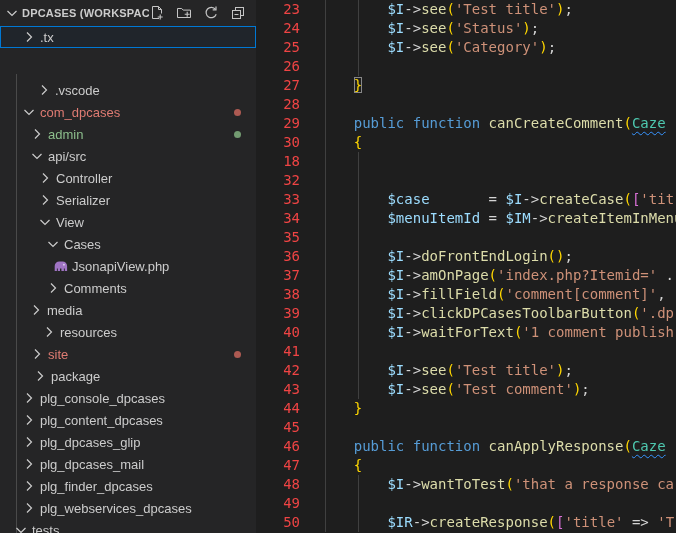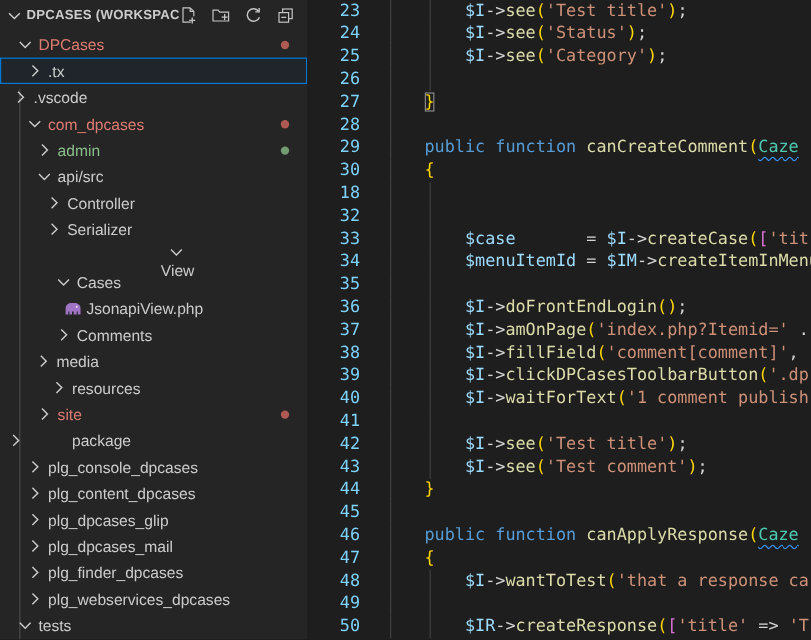--- a/index.html
+++ b/index.html
@@ -52,21 +52,21 @@
   }
   
   #editor{
     position:absolute;left:256px;top:0;width:420px;height:533px;
     background:#1E1E1E;overflow:hidden;
     font-family:"DejaVu Sans Mono","Liberation Mono",monospace;
     font-size:14px;line-height:19px;
   }
   .ln{
     position:absolute;left:0;width:44px;text-align:right;
-    color:#7dd3fc;height:19px;
+    color:#ef4444;height:19px;
   }
   .cl{
     position:absolute;left:64px;height:19px;white-space:pre;
   }
   .guide{position:absolute;width:1px;height:19px;background:#404040;}
   .tk-v{color:#9CDCFE;}
   .tk-f{color:#DCDCAA;}
   .tk-s{color:#CE9178;}
   .tk-k{color:#569CD6;}
   .tk-o{color:#D4D4D4;}
@@ -116,38 +116,29 @@
           <svg viewBox="0 0 16 16" width="16" height="16" fill="none" stroke="#C5C5C5">
             <rect x="5.5" y="2.5" width="8" height="8"></rect>
             <rect x="2.5" y="5.5" width="8" height="8" fill="#252526"></rect>
             <path d="M4.5 9.5h4"></path>
           </svg>
         </button>
       </span>
   </div>
   <div id="tree">
     <div id="tree-guide"></div>
-  <div class="row" style="padding-left: 13px;">
-        <span class="twist">
-          <svg viewBox="0 0 16 16" width="16" height="16">
-            <path d="M3.5 6 8 10.5 12.5 6" fill="none" stroke="#CCCCCC" stroke-width="1.2"></path>
-          </svg>
-        </span>
-        <span class="lbl red">DPCases</span>
-        <span class="dot red"></span>
-      </div>
       <div class="row selected" style="padding-left: 21px;">
         <span class="twist">
           <svg viewBox="0 0 16 16" width="16" height="16">
             <path d="M6 3.5 10.5 8 6 12.5" fill="none" stroke="#CCCCCC" stroke-width="1.2"></path>
           </svg>
         </span>
         <span class="lbl">.tx</span>
       </div>
-      <div class="row" style="padding-left: 9px;">
+      <div class="row" style="padding-left: 36px; margin-top: 31px;">
         <span class="twist">
           <svg viewBox="0 0 16 16" width="16" height="16">
             <path d="M6 3.5 10.5 8 6 12.5" fill="none" stroke="#CCCCCC" stroke-width="1.2"></path>
           </svg>
         </span>
         <span class="lbl">.vscode</span>
       </div>
       <div class="row" style="padding-left: 21px;">
         <span class="twist">
           <svg viewBox="0 0 16 16" width="16" height="16">
@@ -183,21 +174,21 @@
         <span class="lbl">Controller</span>
       </div>
       <div class="row" style="padding-left: 37px;">
         <span class="twist">
           <svg viewBox="0 0 16 16" width="16" height="16">
             <path d="M6 3.5 10.5 8 6 12.5" fill="none" stroke="#CCCCCC" stroke-width="1.2"></path>
           </svg>
         </span>
         <span class="lbl">Serializer</span>
       </div>
-      <div class="row" style="padding-left: 37px; flex-direction: column;">
+      <div class="row" style="padding-left: 37px;">
         <span class="twist">
           <svg viewBox="0 0 16 16" width="16" height="16">
             <path d="M3.5 6 8 10.5 12.5 6" fill="none" stroke="#CCCCCC" stroke-width="1.2"></path>
           </svg>
         </span>
         <span class="lbl">View</span>
       </div>
       <div class="row" style="padding-left: 45px;">
         <span class="twist">
           <svg viewBox="0 0 16 16" width="16" height="16">
@@ -241,21 +232,21 @@
       </div>
       <div class="row" style="padding-left: 29px;">
         <span class="twist">
           <svg viewBox="0 0 16 16" width="16" height="16">
             <path d="M6 3.5 10.5 8 6 12.5" fill="none" stroke="#CCCCCC" stroke-width="1.2"></path>
           </svg>
         </span>
         <span class="lbl red">site</span>
         <span class="dot red"></span>
       </div>
-      <div class="row" style="padding-left: 5px; gap: 36px;">
+      <div class="row" style="padding-left: 32px;">
         <span class="twist">
           <svg viewBox="0 0 16 16" width="16" height="16">
             <path d="M6 3.5 10.5 8 6 12.5" fill="none" stroke="#CCCCCC" stroke-width="1.2"></path>
           </svg>
         </span>
         <span class="lbl">package</span>
       </div>
       <div class="row" style="padding-left: 21px;">
         <span class="twist">
           <svg viewBox="0 0 16 16" width="16" height="16">

